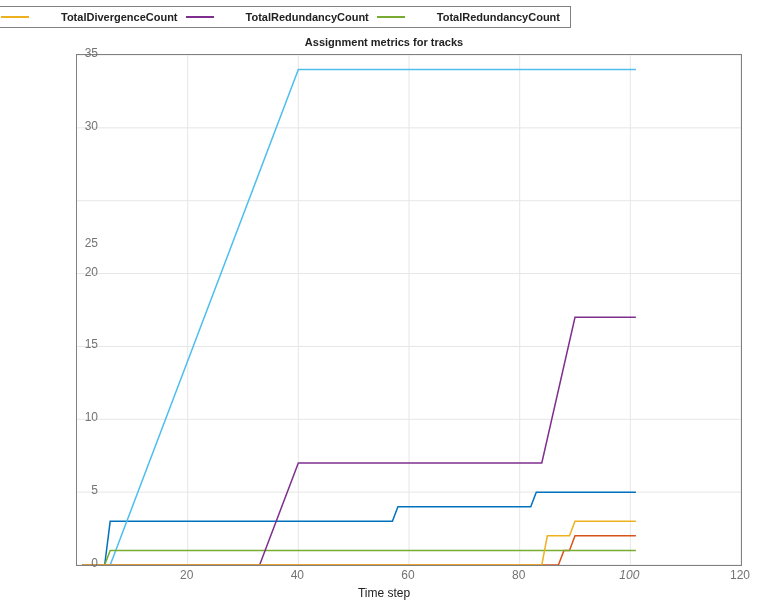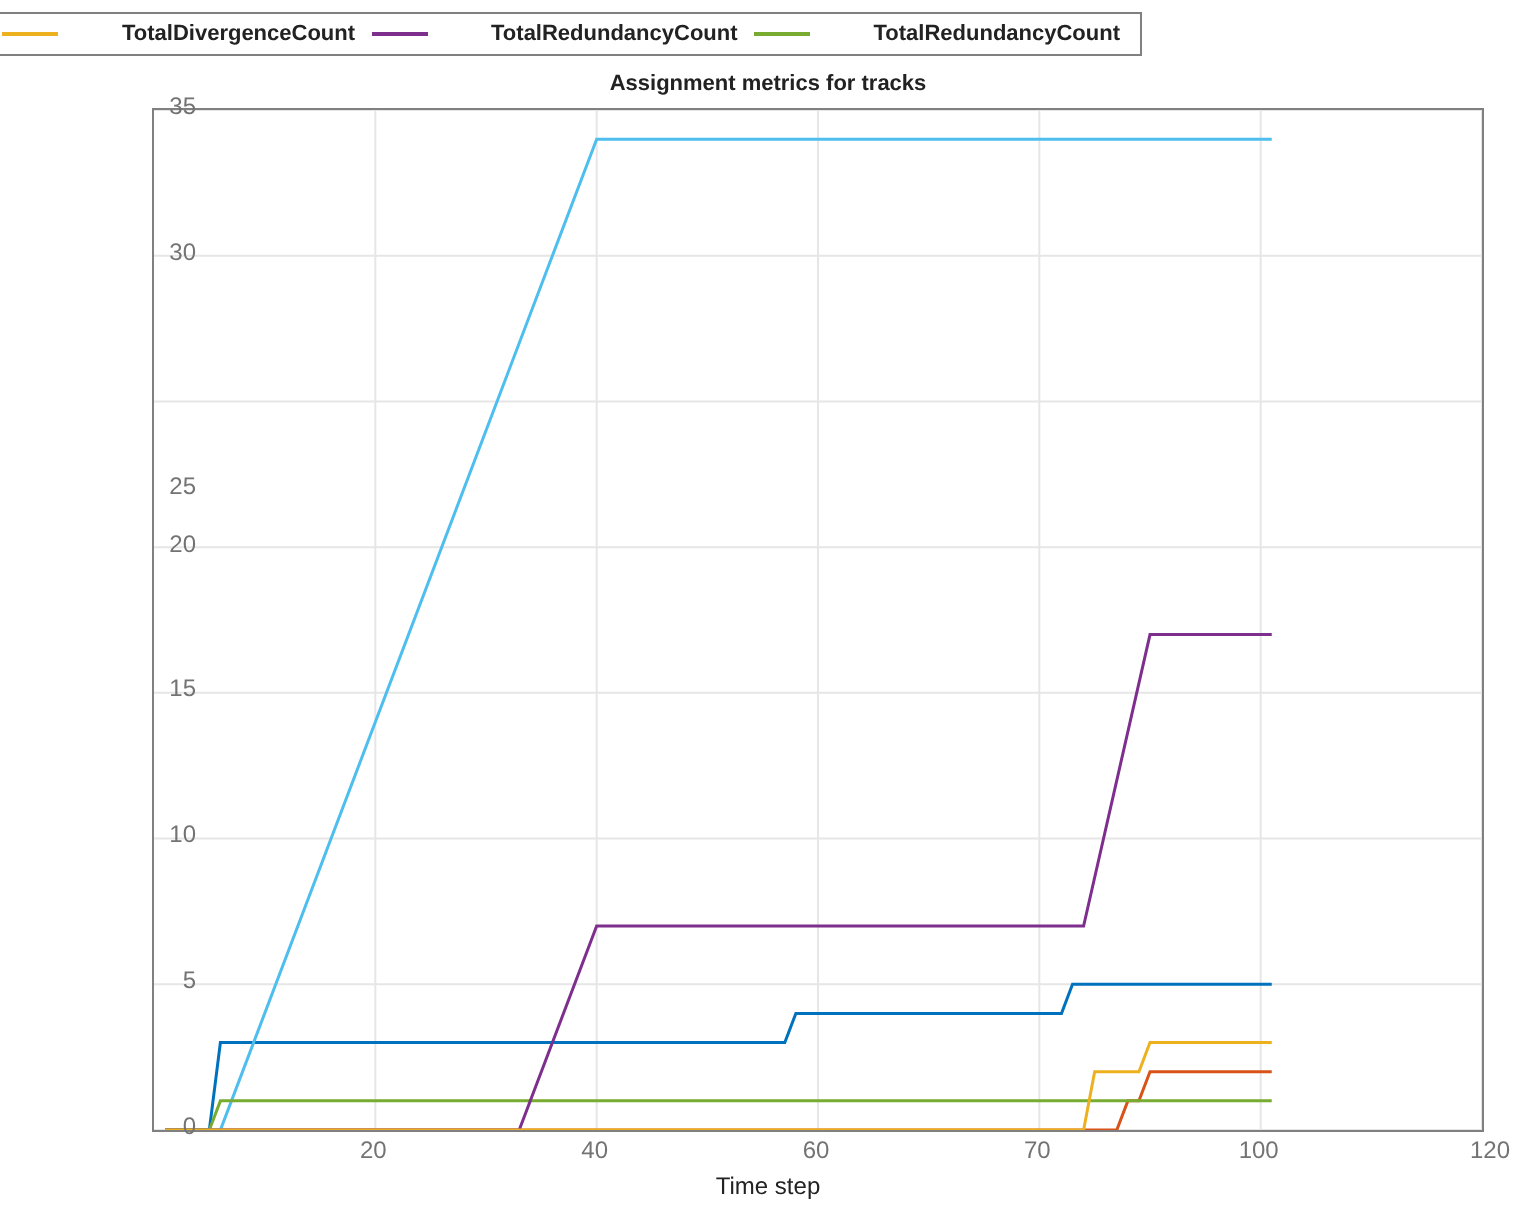--- a/index.html
+++ b/index.html
@@ -153,15 +153,15 @@
 <div class="ytick" style="top: 483.143px;">5</div>
 <div class="ytick" style="top: 410.286px;">10</div>
 <div class="ytick" style="top: 337.429px;">15</div>
 <div class="ytick" style="top: 264.571px;">20</div>
 <div class="ytick" style="top: 191.714px; margin-top: 44px;">25</div>
 <div class="ytick" style="top: 118.857px;">30</div>
 <div class="ytick" style="top: 46px;">35</div>
 <div class="xtick" style="left: 186.667px;">20</div>
 <div class="xtick" style="left: 297.333px;">40</div>
 <div class="xtick" style="left: 408px;">60</div>
-<div class="xtick" style="left: 518.667px;">70</div>
-<div class="xtick" style="left: 629.333px;">100</div>
-<div class="xtick" style="left: 740px; text-align: right;">120</div>
+<div class="xtick" style="left: 518.667px;">80</div>
+<div class="xtick" style="left: 629.333px; font-style: italic;">100</div>
+<div class="xtick" style="left: 740px;">120</div>
 
 </body></html>

